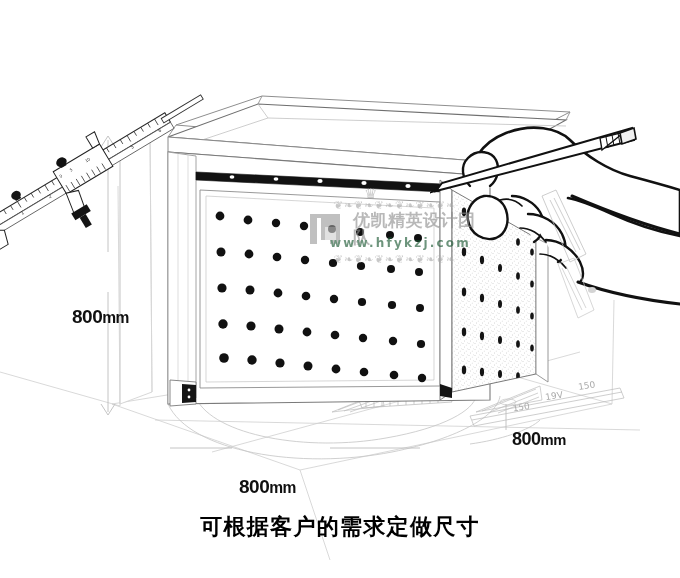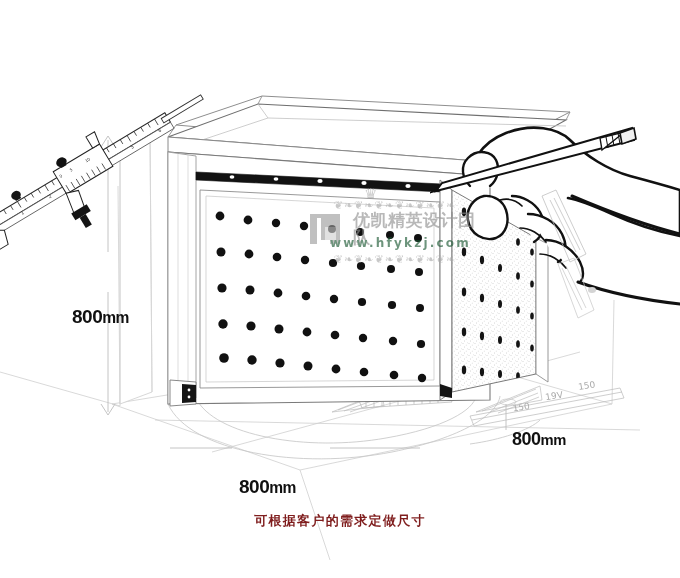--- a/index.html
+++ b/index.html
@@ -39,24 +39,24 @@
   #dim-left   { left: 72px;  top: 267px; font-size: 19px; }
   #dim-bottom { left: 239px; top: 437px; font-size: 19px; }
   #dim-right  { left: 512px; top: 390px; font-size: 18px; }
   #caption {
     position: absolute;
     left: 0;
     right: 0;
     top: 512px;
     text-align: center;
     font-family: "Liberation Sans", sans-serif;
-    font-size: 13px;
+    font-size: 22px;
     font-weight: 600;
     letter-spacing: 1.3px;
-    color: #7f1d1d;
+    color: #000000;
   }
   #watermark {
     position: absolute;
     left: 310px;
     top: 186px;
     width: 170px;
     height: 96px;
     pointer-events: none;
     opacity: 0.62;
   }

